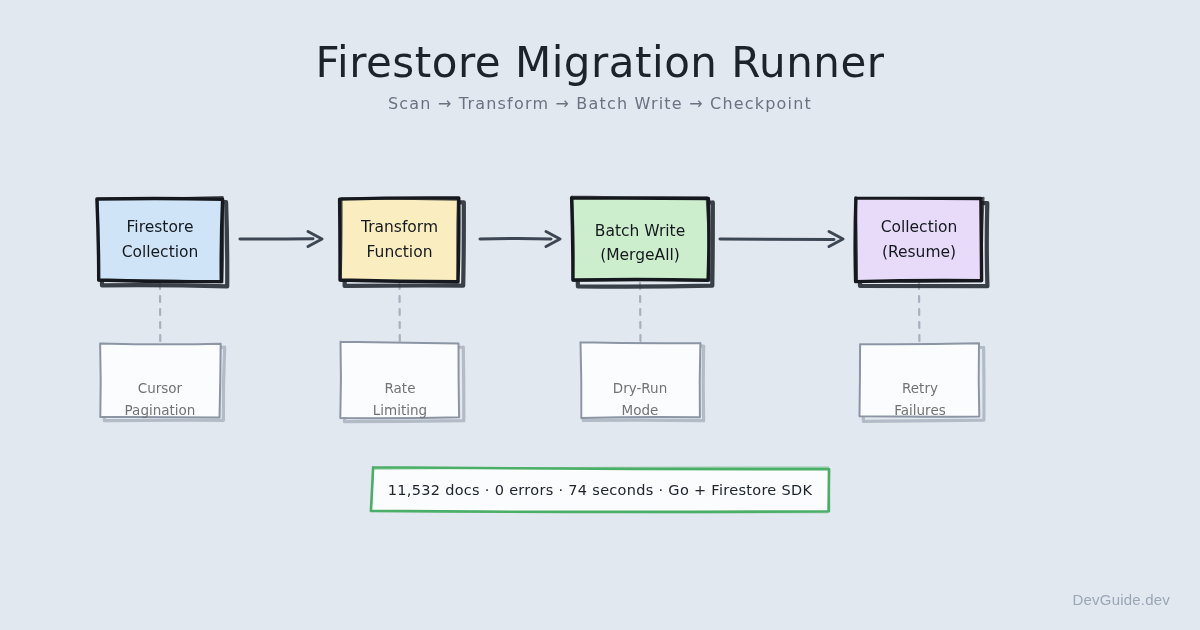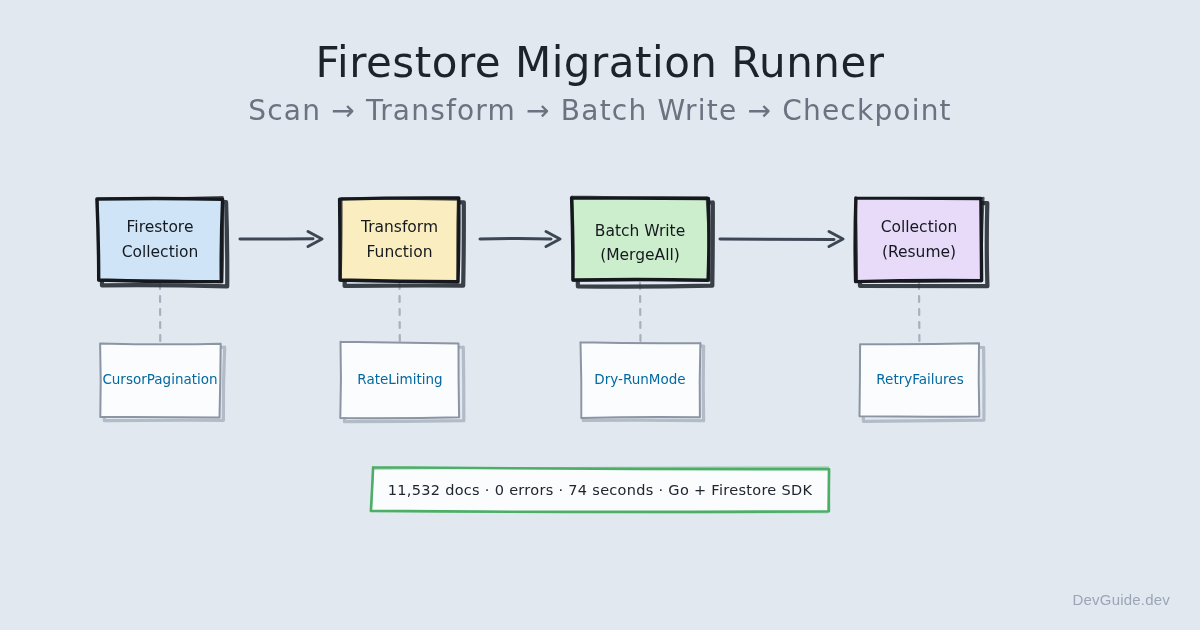--- a/index.html
+++ b/index.html
@@ -33,21 +33,21 @@
     font-weight:normal;
     letter-spacing:0.5px;
     color:#1d232b;
   }
 
   #page-subtitle {
     position:absolute;
     left:0; top:94px;
     width:1200px;
     text-align:center;
-    font-size:28px;
+    font-size:16px;
     color:#6b7280;
     letter-spacing:1.2px;
   }
 
   
   svg.draw {
     position:absolute;
     left:0; top:0;
     width:1200px; height:630px;
     pointer-events:none;
@@ -63,28 +63,29 @@
     text-align:center;
     font-size:15.5px;
     line-height:1.55;
     color:#15191f;
     pointer-events:none;
   }
 
   .note-label {
     position:absolute;
     display:flex;
-    flex-direction:row;
+    flex-direction:column;
     align-items:center;
     justify-content:center;
     text-align:center;
     font-size:13.5px;
     line-height:1.6;
-    color:#0369a1;
-    pointer-events:none;
+    color:#737373;
+    pointer-events:none;
+    margin-top:20px;
   }
 
   
   #stats-text {
     position:absolute;
     left:372px; top:468px;
     width:456px; height:44px;
     display:flex;
     align-items:center;
     justify-content:center;

